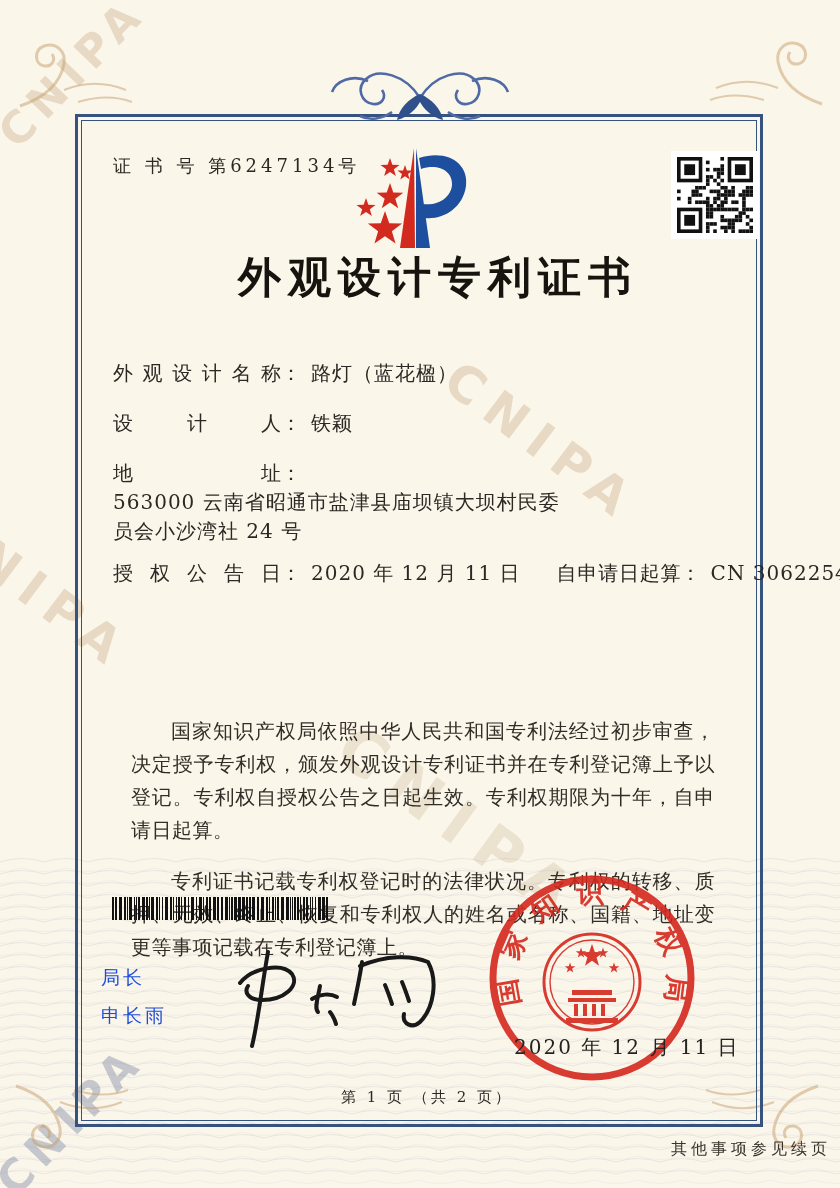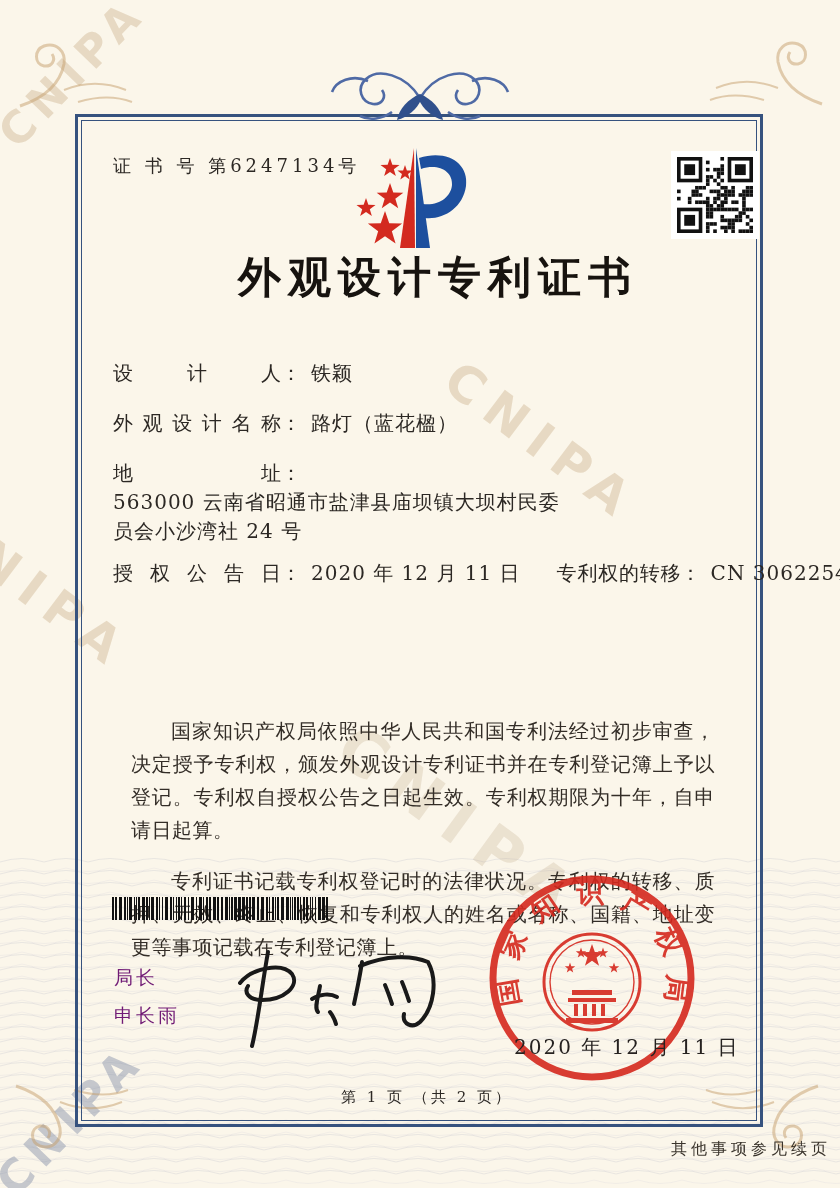--- a/index.html
+++ b/index.html
@@ -31,21 +31,21 @@
   .colon{display:inline-block;vertical-align:top;margin-right:10px;}
   .val{display:inline-block;vertical-align:top;letter-spacing:1px;}
   .addr .val{width:452px;line-height:29px;}
   .grant{display:flex;margin-top:0;text-decoration:underline;}
   .lbl2{display:inline-block;width:124px;text-align:justify;text-align-last:justify;vertical-align:top;}
   .grant-right{margin-left:36px;}
   .paras{position:absolute;left:113px;top:697px;width:620px;font-size:20px;line-height:33px;
          text-align:justify;color:#332d27;}
   .paras p{margin:18px;text-indent:2em;letter-spacing:.5px;}
   .barcode{position:absolute;left:112px;top:897px;}
-  .signer{position:absolute;left:114px;top:958px;font-size:19px;letter-spacing:3px;line-height:38px;color:#701a75;}
+  .signer{position:absolute;left:101px;top:958px;font-size:19px;letter-spacing:3px;line-height:38px;color:#1d4ed8;}
   .sig{position:absolute;left:205px;top:926px;}
   .sealwrap{position:absolute;left:484px;top:870px;}
   .sealdate{position:absolute;left:514px;top:1034px;font-size:20px;letter-spacing:2px;color:#262220;z-index:5;}
   .pageinfo{position:absolute;left:0;right:0;top:1088px;text-align:center;font-size:15px;letter-spacing:3px;padding-left:14px;}
   .note{position:absolute;left:0;right:9px;top:1139px;text-align:right;font-size:16px;letter-spacing:4px;color:#3a342c;}
 </style>
 </head>
 <body>
 
 <div class="page">
@@ -292,34 +292,34 @@
         <rect x="2" y="52.666666666666664" width="25.333333333333332" height="25.333333333333332" fill="#111"></rect>
         <rect x="5.619047619047619" y="56.285714285714285" width="18.095238095238095" height="18.095238095238095" fill="#fff"></rect>
         <rect x="9.238095238095237" y="59.904761904761905" width="10.857142857142858" height="10.857142857142858" fill="#111"></rect>
       </svg>
   </div>
 
   <div class="title">外观设计专利证书</div>
 
   <div class="fields">
     <div class="frow">
-      <span class="lbl">设计人</span><span class="colon">：</span><span class="val">铁颖</span>
+      <span class="lbl">外观设计名称</span><span class="colon">：</span><span class="val">路灯（蓝花楹）</span>
     </div>
     <div class="frow">
-      <span class="lbl">外观设计名称</span><span class="colon">：</span><span class="val">路灯（蓝花楹）</span>
+      <span class="lbl">设计人</span><span class="colon">：</span><span class="val">铁颖</span>
     </div>
     <div class="frow addr">
       <span class="lbl">地址</span><span class="colon">：</span><span class="val">563000 云南省昭通市盐津县庙坝镇大坝村民委员会小沙湾社 24 号</span>
     </div>
     <div class="frow grant">
       <span>
         <span class="lbl">授权公告日</span><span class="colon">：</span><span class="val">2020 年 12 月 11 日</span>
       </span>
       <span class="grant-right">
-        <span class="lbl2">专利权的转移</span><span class="colon">：</span><span class="val">CN 306225476 S</span>
+        <span class="lbl2">自申请日起算</span><span class="colon">：</span><span class="val">CN 306225476 S</span>
       </span>
     </div>
   </div>
 
   <div class="paras">
     <p>国家知识产权局依照中华人民共和国专利法经过初步审查，决定授予专利权，颁发外观设计专利证书并在专利登记簿上予以登记。专利权自授权公告之日起生效。专利权期限为十年，自申请日起算。</p>
     <p>专利证书记载专利权登记时的法律状况。专利权的转移、质押、无效、终止、恢复和专利权人的姓名或名称、国籍、地址变更等事项记载在专利登记簿上。</p>
   </div>
 
   <svg id="barcode" class="barcode" width="218" height="23">

